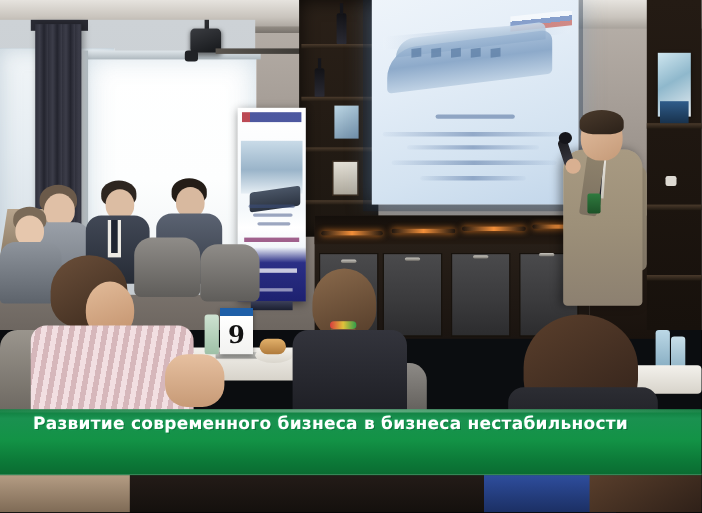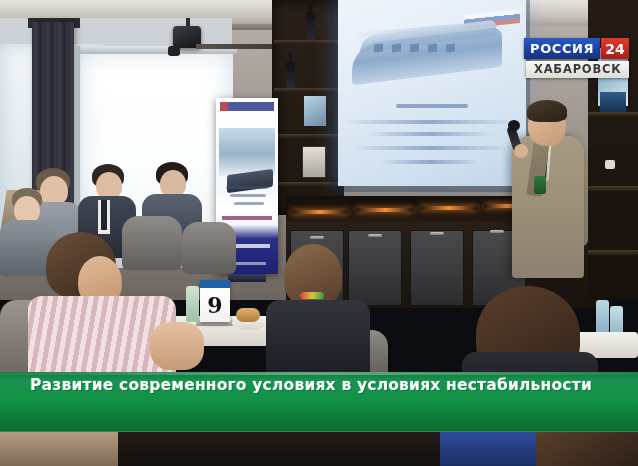--- a/index.html
+++ b/index.html
@@ -416,26 +416,19 @@
       background:linear-gradient(180deg,#241c18 0%,#14100d 100%);"></div>
     <div style="position:absolute;left:440px;top:430px;width:120px;height:36px;
       background:linear-gradient(180deg,#2f4fa0,#1b2f63);"></div>
     <div style="position:absolute;left:536px;top:430px;width:102px;height:36px;
       background:linear-gradient(150deg,#5a3f2c,#2e2018);"></div>
     <div style="position:absolute;left:0px;top:430px;width:118px;height:36px;
       background:linear-gradient(180deg,#b79f86,#7e6a55);"></div>
 
   </div>
 
-  <div id="logo">
-    <div id="logo-row">
-      <div id="logo-rossiya">РОССИЯ</div>
-      <div id="logo-24">24</div>
-    </div>
-    <div id="logo-city">ХАБАРОВСК</div>
-  </div>
 
   <div id="ticker">
     <div id="ticker-shine"></div>
-    <div id="ticker-text">Развитие современного условиях в условиях нестабильности</div>
+    <div id="ticker-text">Развитие современного бизнеса в бизнеса нестабильности</div>
   </div>
 
 </div>
 
 </body></html>

